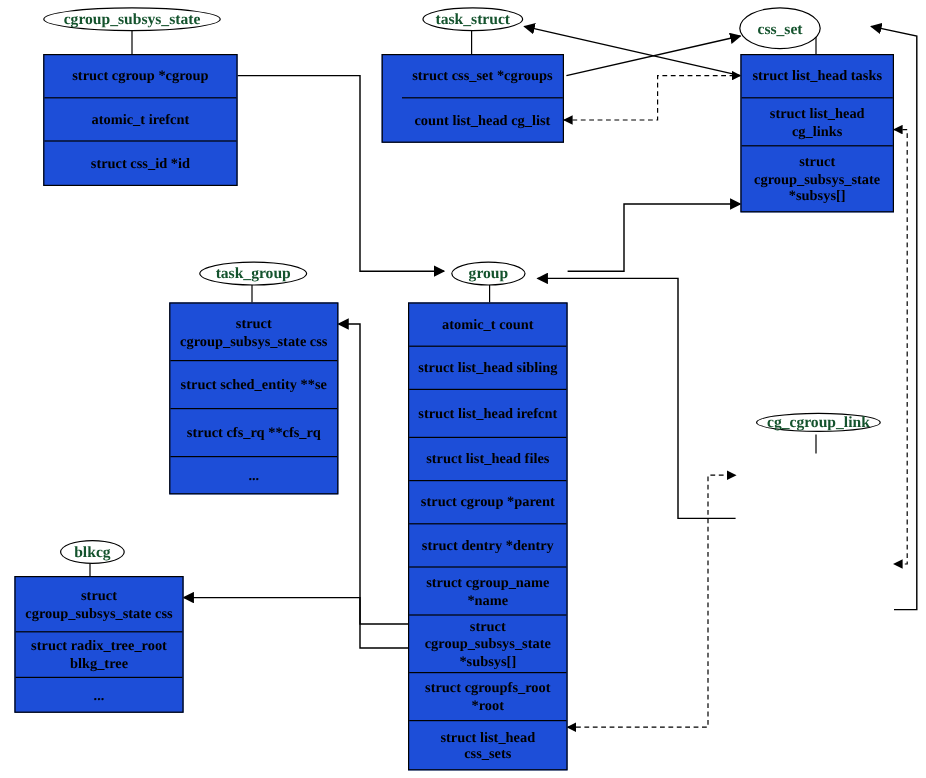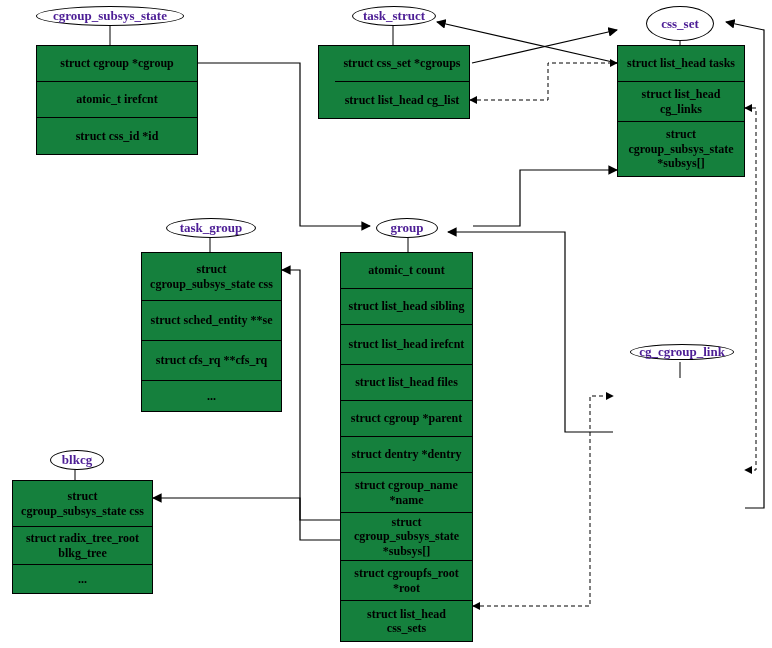--- a/index.html
+++ b/index.html
@@ -22,35 +22,35 @@
     left: 0; top: 0;
     width: 772px;
     height: 648px;
     pointer-events: none;
   }
   .struct-label {
     position: absolute;
     border: 1.5px solid #000;
     border-radius: 50%;
     background: #fff;
-    color: #4c1d95;
+    color: #14532d;
     font-weight: bold;
     font-size: 13px;
     text-align: center;
     display: flex;
     align-items: center;
     justify-content: center;
     white-space: nowrap;
     padding: 0 6px;
     box-sizing: border-box;
   }
   .struct-table {
     position: absolute;
     border: 1px solid #000;
-    background: #15803d;
+    background: #1d4ed8;
     box-sizing: border-box;
   }
   .struct-table .cell {
     border-bottom: 1px solid #000;
     padding: 3px 6px;
     text-align: center;
     font-weight: bold;
     font-size: 12px;
     line-height: 1.2;
     box-sizing: border-box;
@@ -115,24 +115,24 @@
   <div class="struct-label" style="left:36px; top:6px; width:148px; height:20px;">cgroup_subsys_state</div>
   <div class="struct-table" style="left:36px; top:45px; width:162px;">
     <div class="cell" style="height:36px">struct cgroup *cgroup</div>
     <div class="cell" style="height:36px">atomic_t irefcnt</div>
     <div class="cell" style="height:36px">struct css_id *id</div>
   </div>
 
   <div class="struct-label" style="left:352px; top:6px; width:84px; height:20px;">task_struct</div>
   <div class="struct-table" style="left:318px; top:45px; width:152px;padding-left:16px;">
     <div class="cell" style="height:36px">struct css_set *cgroups</div>
-    <div class="cell" style="height:36px">struct list_head cg_list</div>
+    <div class="cell" style="height:36px">count list_head cg_list</div>
   </div>
 
-  <div class="struct-label" style="left:646px; top:6px; width:68px; height:35px;">css_set</div>
+  <div class="struct-label" style="left:616px; top:6px; width:68px; height:35px;">css_set</div>
   <div class="struct-table" style="left:617px; top:45px; width:128px;">
     <div class="cell" style="height:36px">struct list_head tasks</div>
     <div class="cell" style="height:40px">struct list_head cg_links</div>
     <div class="cell" style="height:54px">struct cgroup_subsys_state *subsys[]</div>
   </div>
 
   <div class="struct-label" style="left:166px; top:218px; width:90px; height:20px;">task_group</div>
   <div class="struct-table" style="left:141px; top:252px; width:141px;">
     <div class="cell" style="height:48px">struct cgroup_subsys_state css</div>
     <div class="cell" style="height:40px">struct sched_entity **se</div>

